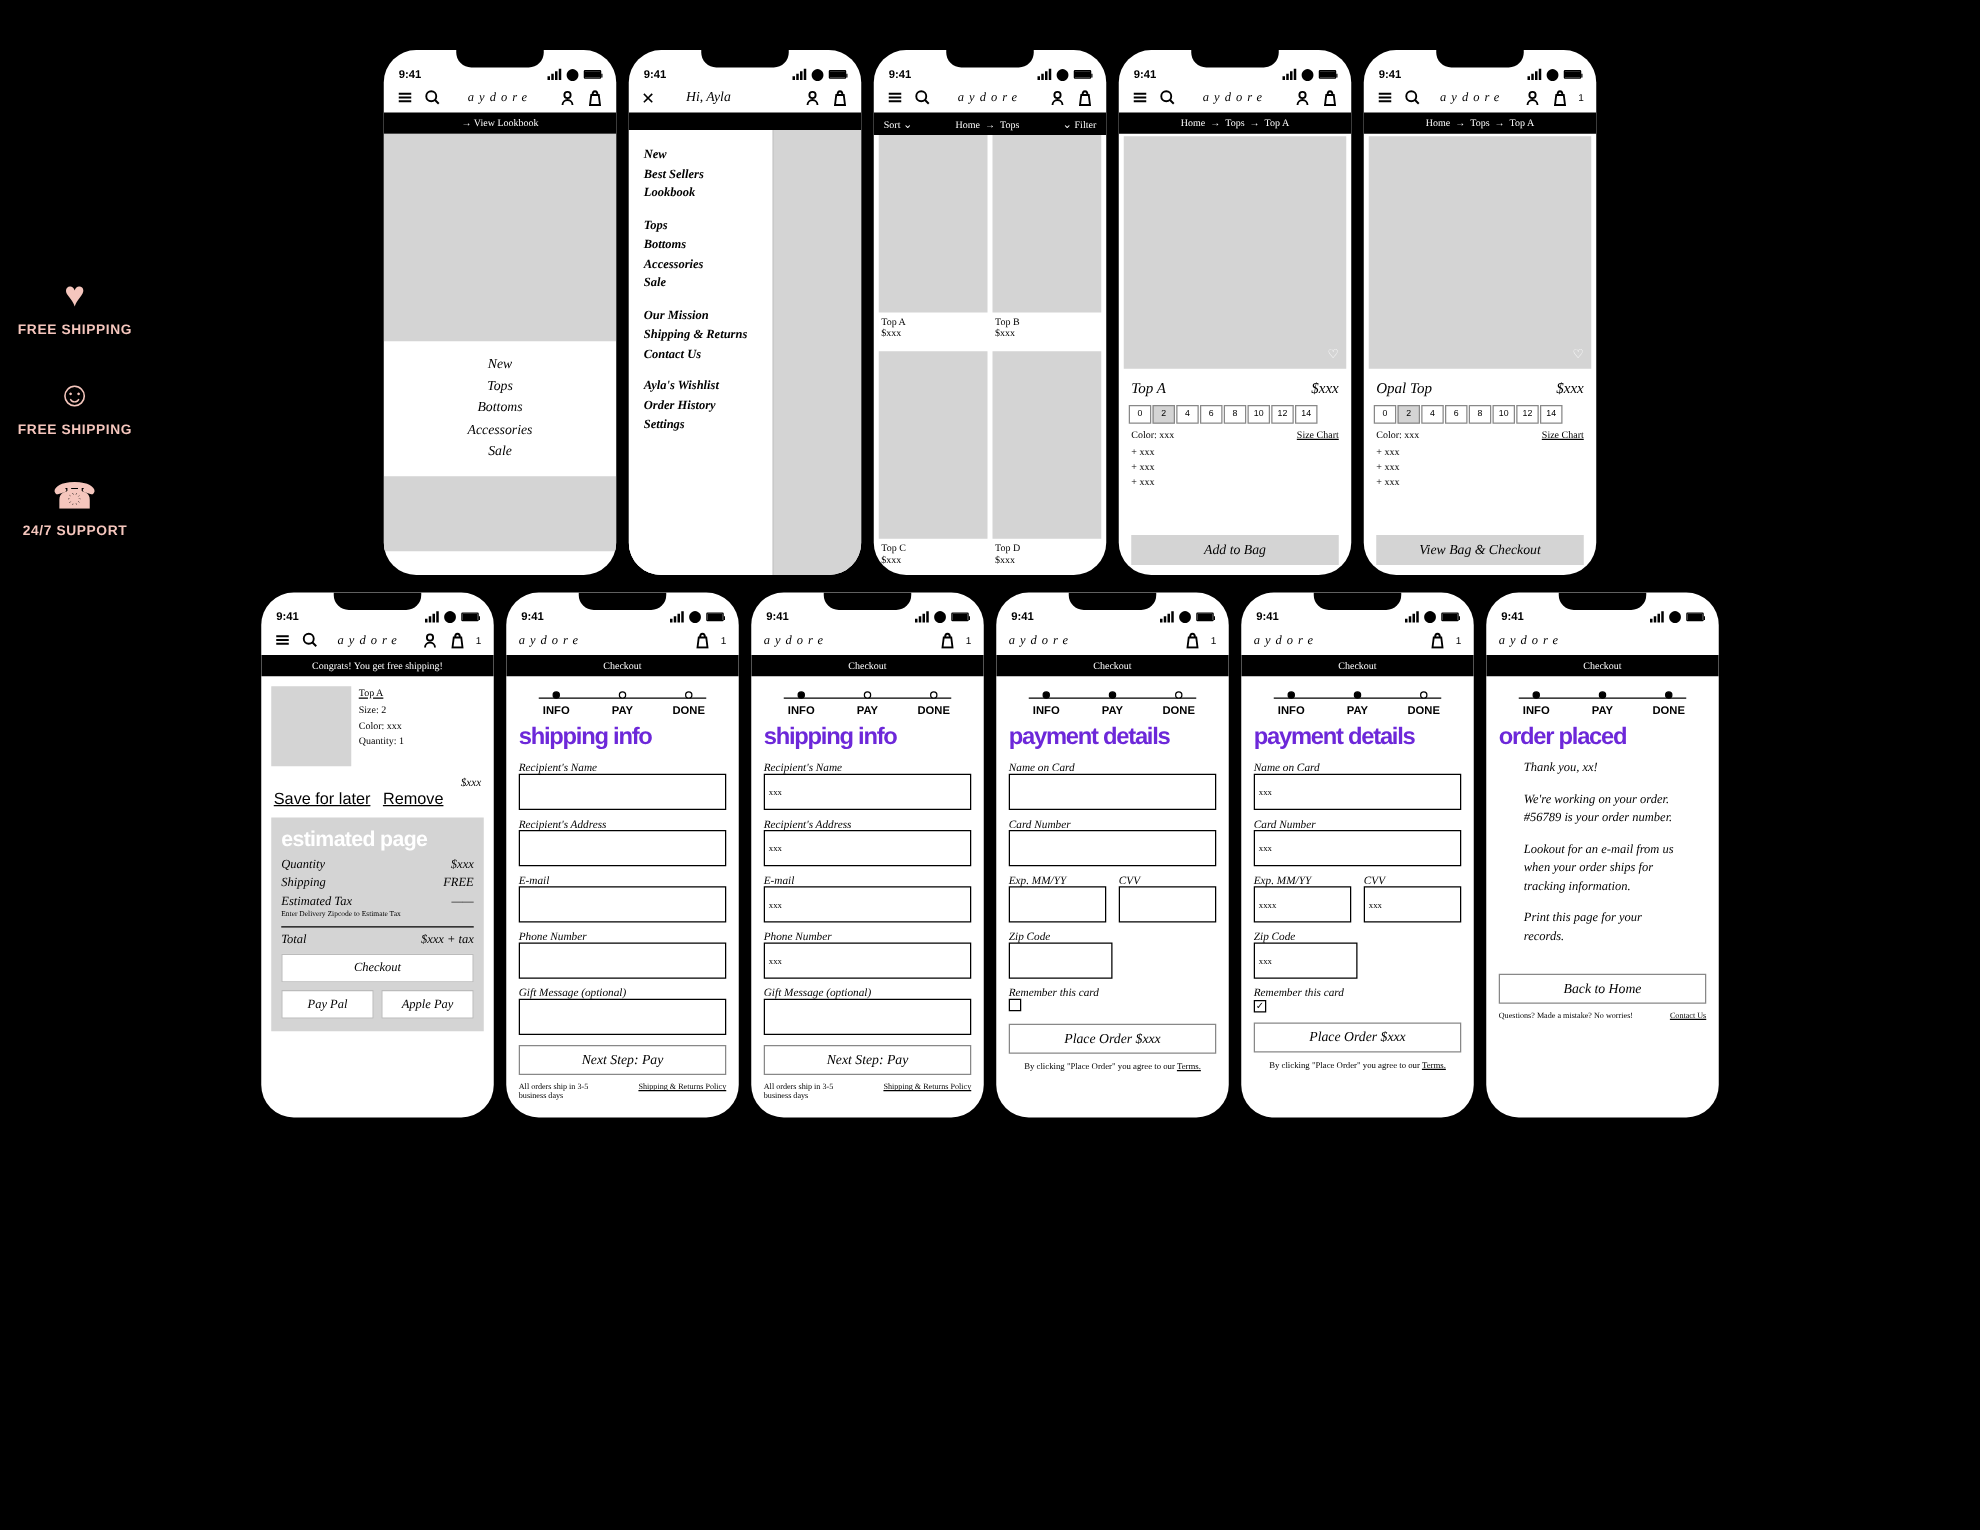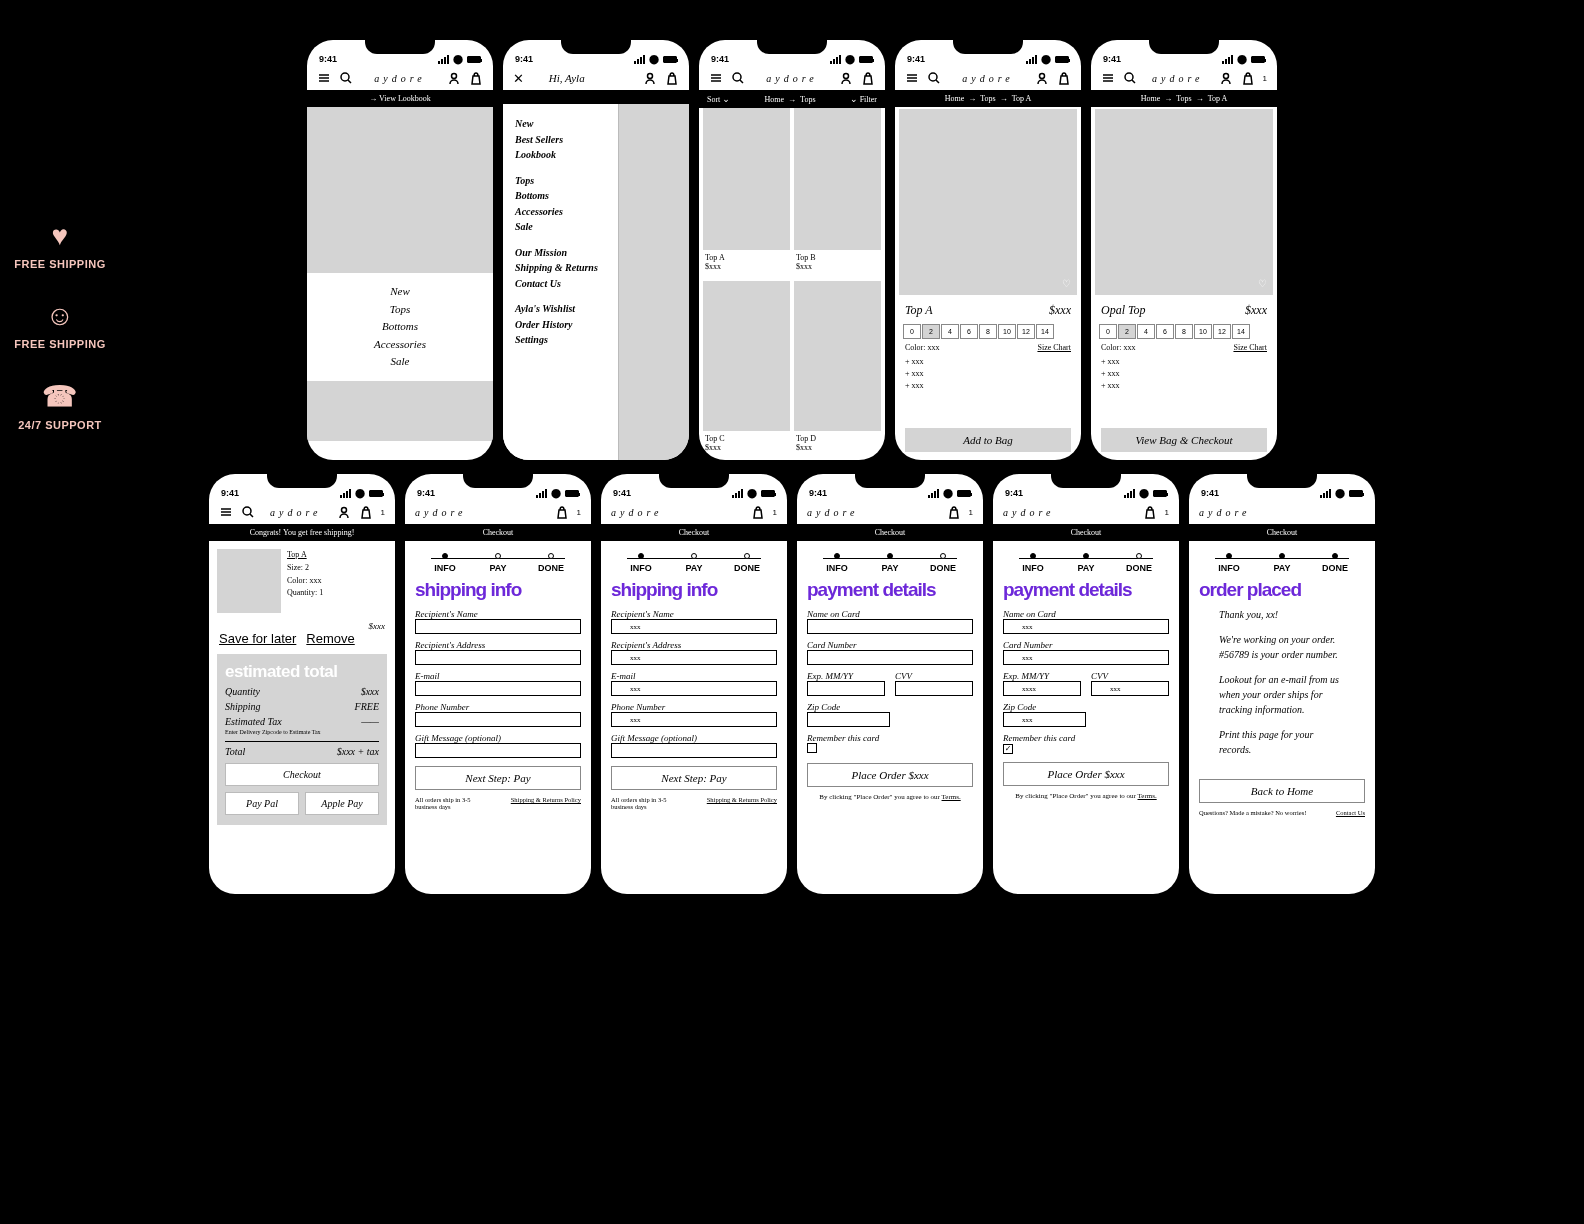--- a/index.html
+++ b/index.html
@@ -81,21 +81,21 @@
 
   
   .stepper{display:flex;align-items:center;justify-content:space-between;padding:12px 20px 4px;position:relative}
   .stepper::before{content:"";position:absolute;left:26px;right:26px;top:17px;height:1px;background:#000}
   .step{font-family:'Arial Black',sans-serif;font-size:9px;font-weight:900;text-align:center;position:relative;z-index:1;width:40px}
   .dot{width:6px;height:6px;border-radius:50%;border:1px solid #000;background:#fff;margin:0 auto 4px}
   .dot.fill{background:#000}
   .bighead{font-family:'Arial Black',sans-serif;font-weight:900;color:#6d28d9;font-size:19px;padding:2px 10px;letter-spacing:-1px}
   .form{padding:0 10px;font-family:Georgia,serif;font-style:italic;font-size:9px}
   .form label{display:block;margin-top:6px}
-  .form .inp{border:1px solid #000;height:15px;width:100%;font-family:Georgia,serif;font-size:7px;padding:0 18px;display:flex;align-items:center;font-style:normal}
+  .form .inp{border:1px solid #000;height:29px;width:100%;font-family:Georgia,serif;font-size:7px;padding:0 3px;display:flex;align-items:center;font-style:normal}
   .formrow{display:flex;gap:10px}
   .formrow>div{flex:1}
   .chk{width:10px;height:10px;border:1px solid #000;display:inline-flex;align-items:center;justify-content:center;font-size:8px;font-style:normal}
   .bigbtn{margin:8px 10px 0;background:#fff;border:1px solid #888;text-align:center;font-family:Georgia,serif;font-style:italic;font-size:11px;padding:5px 0}
   .footnote{display:flex;justify-content:space-between;padding:6px 10px 0;font-family:Georgia,serif;font-size:6.5px}
   .footnote .u{text-decoration:underline}
   .centerfoot{text-align:center;font-family:Georgia,serif;font-size:7px;padding-top:6px}
   .centerfoot .u{text-decoration:underline}
 
   .confirm{padding:4px 30px;font-family:Georgia,serif;font-style:italic;font-size:10px;line-height:1.5}
@@ -493,21 +493,21 @@
           <div>Color: xxx</div>
           <div>Quantity: 1</div>
         </div>
       </div>
       <div class="pricer">$xxx</div>
       <div class="cartact">
           <span>Save for later</span>
           <span>Remove</span>
         </div>
       <div class="estblk">
-        <div class="esthead">estimated total</div>
+        <div class="esthead">estimated page</div>
         <div class="estline">
             <span>Quantity</span>
             <span>$xxx</span>
           </div>
         <div class="estline">
             <span>Shipping</span>
             <span>FREE</span>
           </div>
         <div class="estline">
             <span>Estimated Tax</span>

